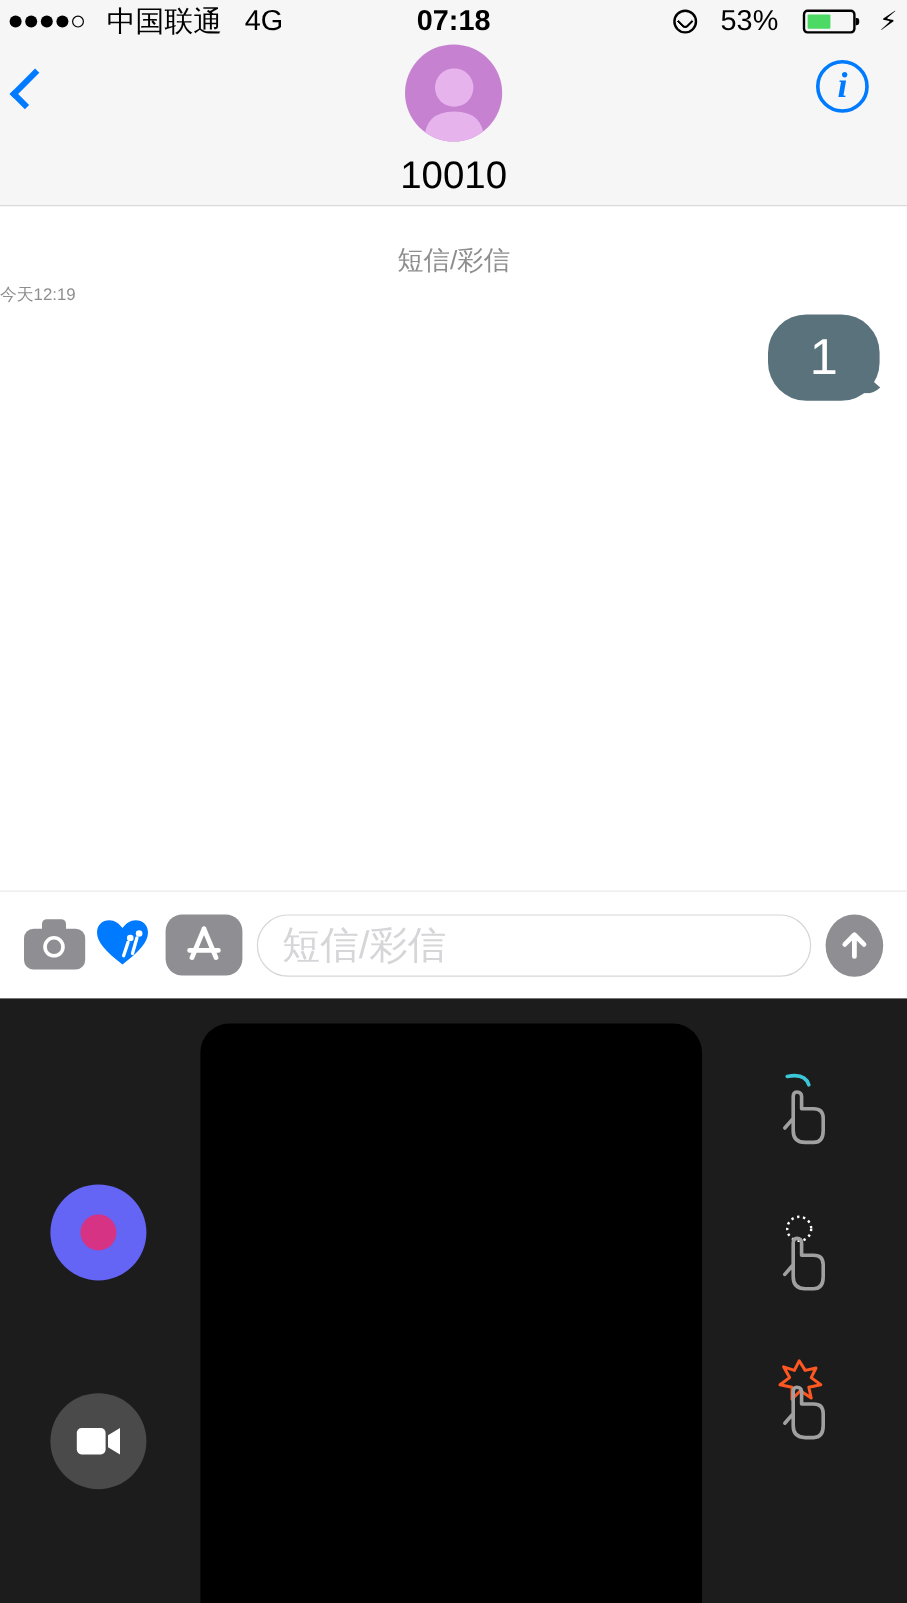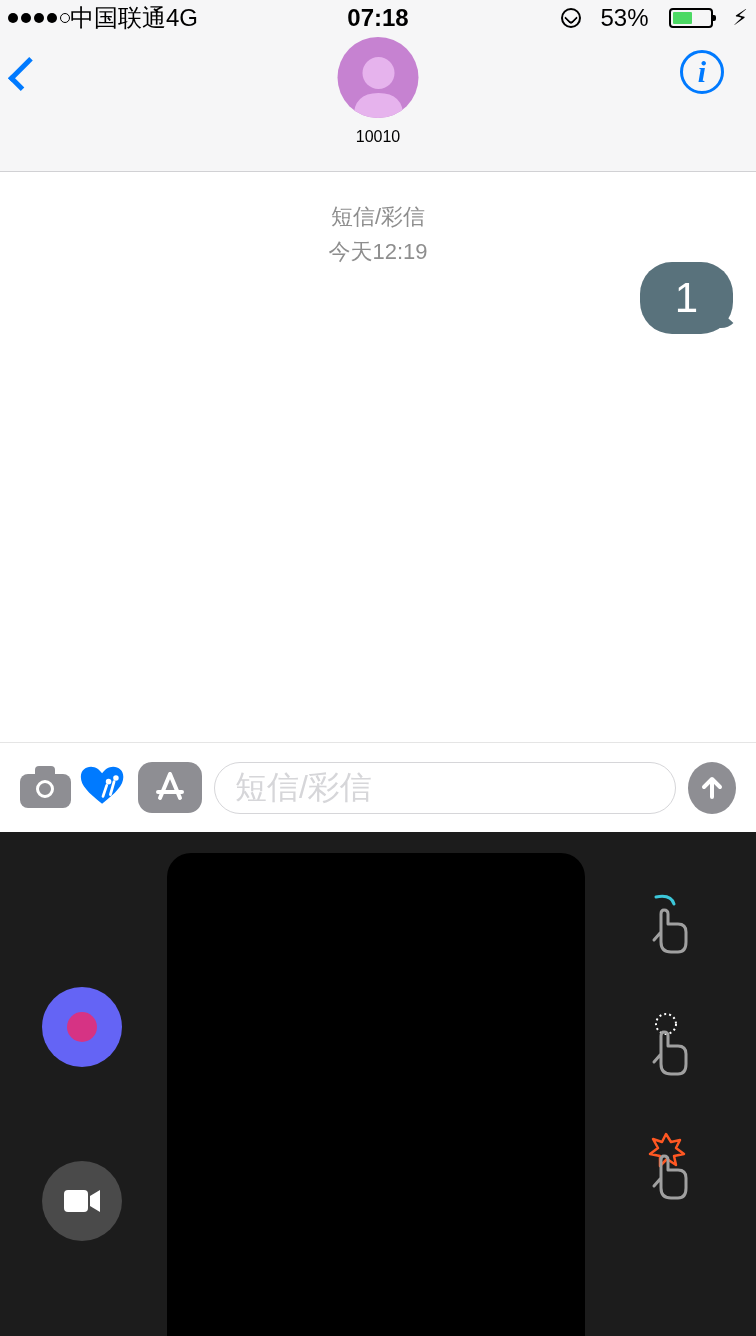--- a/index.html
+++ b/index.html
@@ -15,21 +15,21 @@
     
     .status-bar {
       height: 35px;
       background: #f6f6f7;
       display: flex;
       align-items: center;
       padding: 0 8px;
       font-size: 24px;
       font-weight: 500;
     }
-    .status-left { display: flex; align-items: center; gap: 0; }
+    .status-left { display: flex; align-items: center; gap: 19px; }
     .signal-dots { display: flex; gap: 3px; }
     .dot { width: 10px; height: 10px; border-radius: 50%; background: #000; }
     .dot.empty { background: transparent; border: 1.5px solid #000; }
     .status-center { position: absolute; left: 50%; transform: translateX(-50%); font-weight: 600; }
     .status-right { margin-left: auto; display: flex; align-items: center; gap: 20px; }
     .lock-icon { width: 20px; height: 20px; border: 2px solid #000; border-radius: 50%; display: flex; align-items: center; justify-content: center; font-size: 12px; position: relative; }
     .lock-icon::after { content: ""; width: 8px; height: 8px; border: 2px solid #000; border-top: none; border-right: none; border-radius: 0 0 0 4px; transform: rotate(-45deg); position: absolute; }
     .battery { width: 44px; height: 20px; border: 2px solid #000; border-radius: 4px; position: relative; padding: 2px; }
     .battery::after { content: ""; position: absolute; right: -5px; top: 5px; width: 3px; height: 6px; background: #000; border-radius: 0 2px 2px 0; }
     .battery-fill { width: 53%; height: 100%; background: #4cd964; border-radius: 1px; }
@@ -81,21 +81,21 @@
     }
     .avatar-person {
       width: 60px;
       height: 65px;
     }
     .contact-name {
       position: absolute;
       top: 93px;
       left: 50%;
       transform: translateX(-50%);
-      font-size: 16px;
+      font-size: 32px;
       color: #000;
     }
     .info-btn {
       position: absolute;
       right: 32px;
       top: 15px;
       width: 44px;
       height: 44px;
       border: 3px solid #007aff;
       border-radius: 50%;
@@ -115,22 +115,22 @@
       padding-top: 30px;
       height: 570px;
       position: relative;
     }
     .msg-type-label {
       text-align: center;
       font-size: 22px;
       color: #8e8e8e;
     }
     .timestamp {
-      text-align: center;
-      font-size: 22px;
+      text-align: left;
+      font-size: 14px;
       color: #8e8e8e;
       margin-top: 5px;
     }
     .bubble-wrap {
       position: absolute;
       right: 23px;
       top: 90px;
       width: 93px;
       height: 72px;
     }

